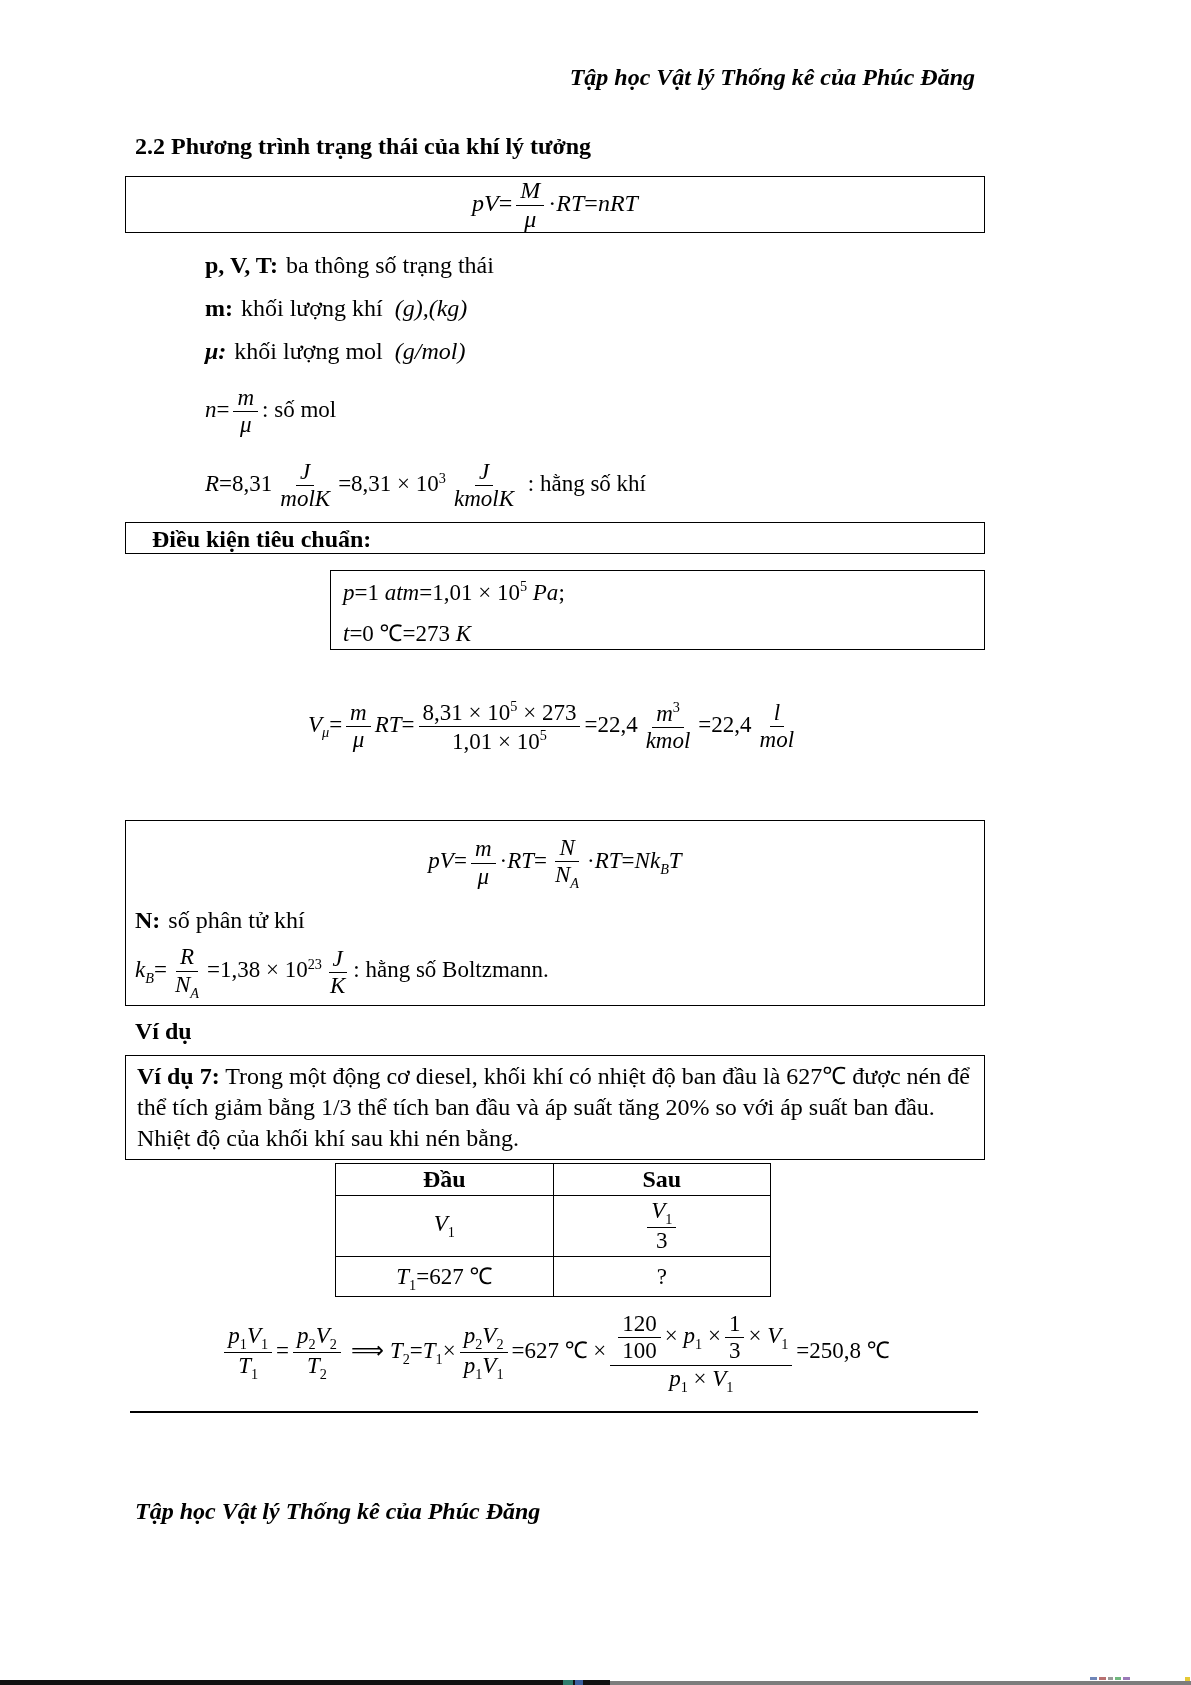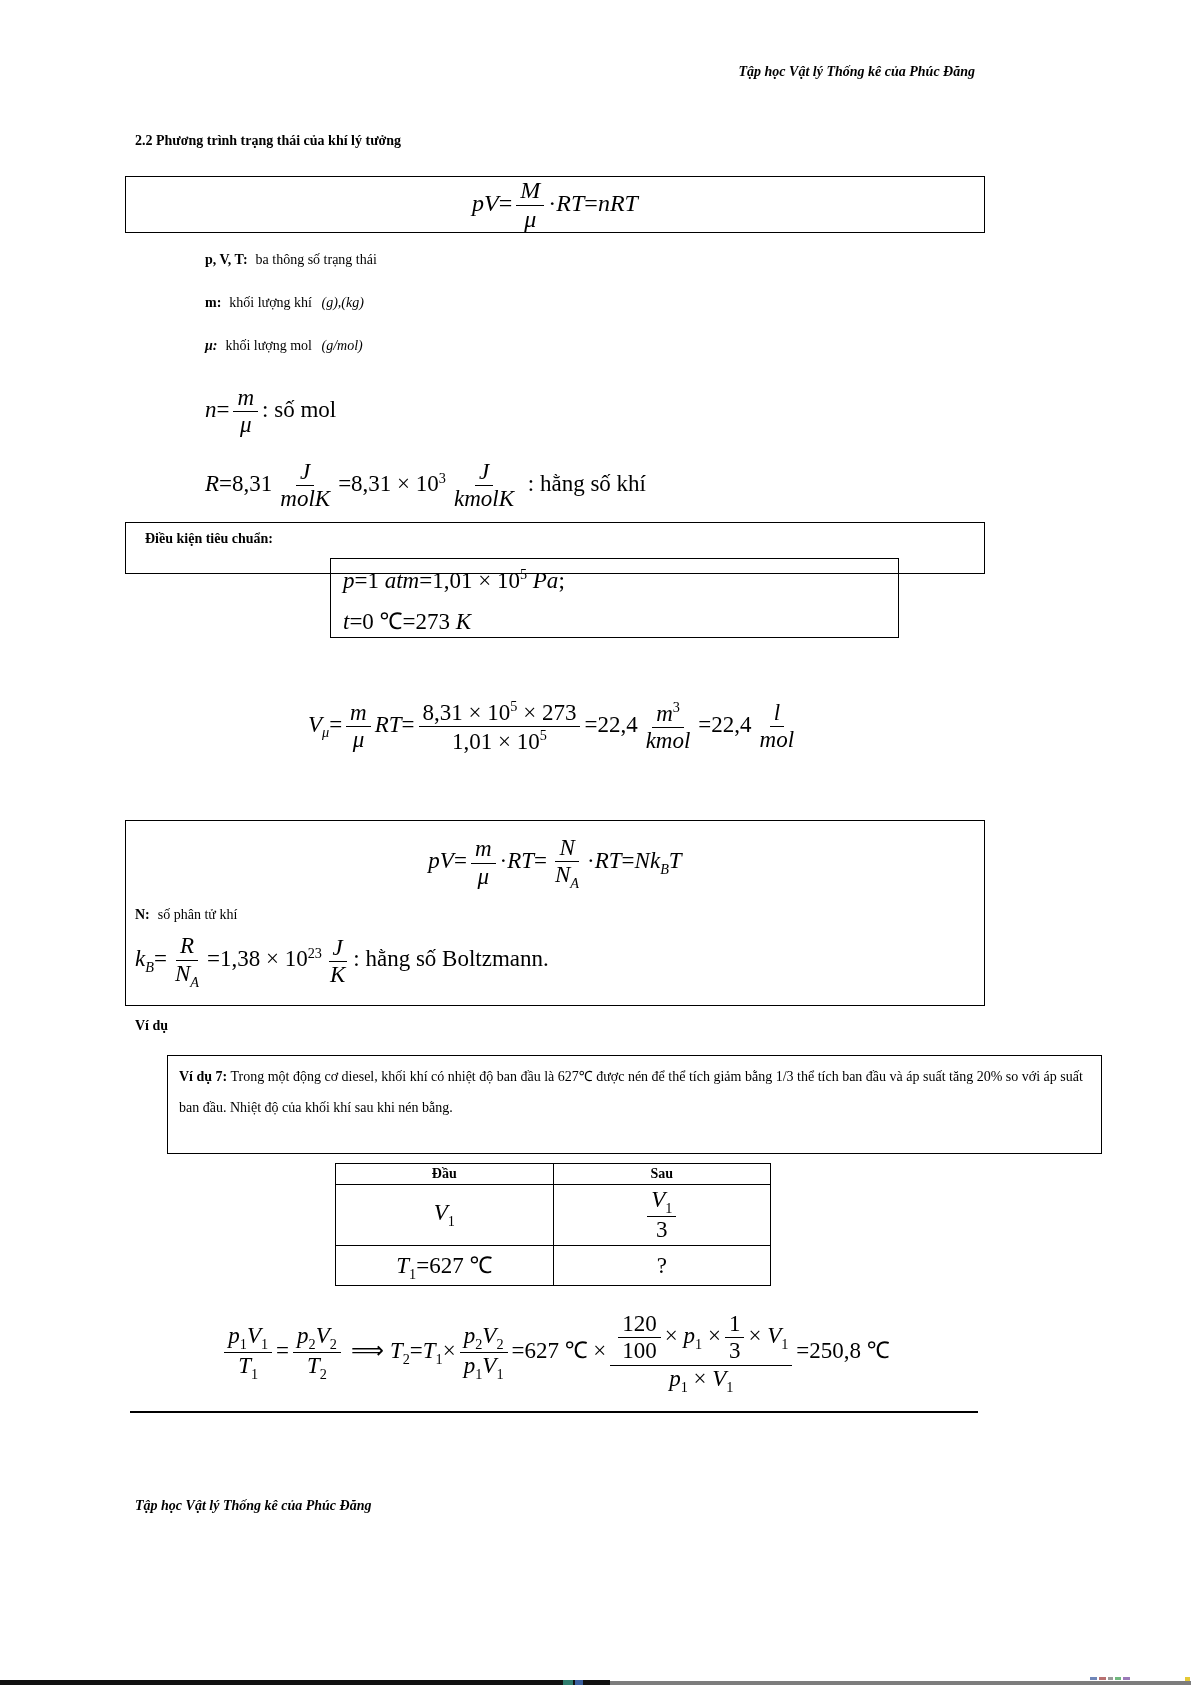--- a/index.html
+++ b/index.html
@@ -1,19 +1,19 @@
 <!DOCTYPE html>
 <html><head>
 <meta charset="utf-8">
 <style>
   html,body{margin:0;padding:0;background:#ffffff;}
   .page{position:relative;width:1191px;height:1685px;background:#ffffff;color:#000;
         font-family:"Liberation Serif", serif;overflow:hidden;}
   .abs{position:absolute;}
-  .fs22{font-size:14px;}
+  .fs22{font-size:24px;}
   .fs23{font-size:23px;}
   .fs24{font-size:24px;}
   .b{font-weight:bold;}
   .bi{font-weight:bold;font-style:italic;}
   i{font-style:italic;}
   sub{font-size:62%;}
   sup{font-size:62%;}
   .box{position:absolute;border:1.6px solid #000;box-sizing:border-box;}
   .frac{display:inline-flex;flex-direction:column;align-items:center;vertical-align:middle;
         text-align:center;line-height:1.15;margin:0 4px;}
@@ -69,25 +69,25 @@
     <i>R</i><span>=8,31</span><span class="frac">
         <span class="num"><i>J</i></span>
         <span class="den"><i>molK</i></span>
       </span><span>=8,31 × 10</span><sup>3</sup><span class="frac">
         <span class="num"><i>J</i></span>
         <span class="den"><i>kmolK</i></span>
       </span>
     <span>: hằng số khí</span>
   </div>
 
-  <div class="box fs22" style="left:125px;top:522px;width:860px;height:52px;line-height:32px;padding-left:19px;">
+  <div class="box fs22" style="left:125px;top:522px;width:860px;height:32px;line-height:32px;padding-left:26px;">
     <span class="b">Điều kiện tiêu chuẩn:</span>
   </div>
 
-  <div class="box fs23" style="left:330px;top:558px;width:569px;height:80px;padding:7px 0 0 12px;">
+  <div class="box fs23" style="left:330px;top:570px;width:655px;height:80px;padding:7px 0 0 12px;">
     <div>
       <i>p</i><span>=1</span>
       <i>atm</i><span>=1,01 × 10</span><sup>5</sup>
       <i>Pa</i><span>;</span>
     </div>
     <div style="margin-top:10px;">
       <i>t</i><span>=0 ℃</span><span>=273</span>
       <i>K</i>
     </div>
   </div>
@@ -129,21 +129,21 @@
           <span class="den"><i>N</i><sub><i>A</i></sub></span>
         </span><span>=1,38 × 10</span><sup>23</sup><span class="frac">
           <span class="num"><i>J</i></span>
           <span class="den"><i>K</i></span>
         </span><span>: hằng số Boltzmann.</span>
     </div>
   </div>
 
   <div class="abs fs22 b" style="left:135px;top:1018px;">Ví dụ</div>
 
-  <div class="box fs22" style="left:125px;top:1055px;width:935px;min-height:99px;padding:5px 11px;line-height:31px;margin-left:42px;">
+  <div class="box fs22" style="left:125px;top:1055px;width:860px;min-height:99px;padding:5px 11px;line-height:31px;">
     <span class="b">Ví dụ 7:</span>
     <span>Trong một động cơ diesel, khối khí có nhiệt độ ban đầu là 627℃ được nén để thể tích giảm bằng 1/3 thể tích ban đầu và áp suất tăng 20% so với áp suất ban đầu. Nhiệt độ của khối khí sau khi nén bằng.</span>
   </div>
 
   <table class="extable fs23" style="left:335px;top:1163px;width:436px;padding-left:24px;">
     <tbody>
         <tr>
       <th class="fs22" style="width:50%;">Đầu</th>
       <th class="fs22">Sau</th>
     </tr>

